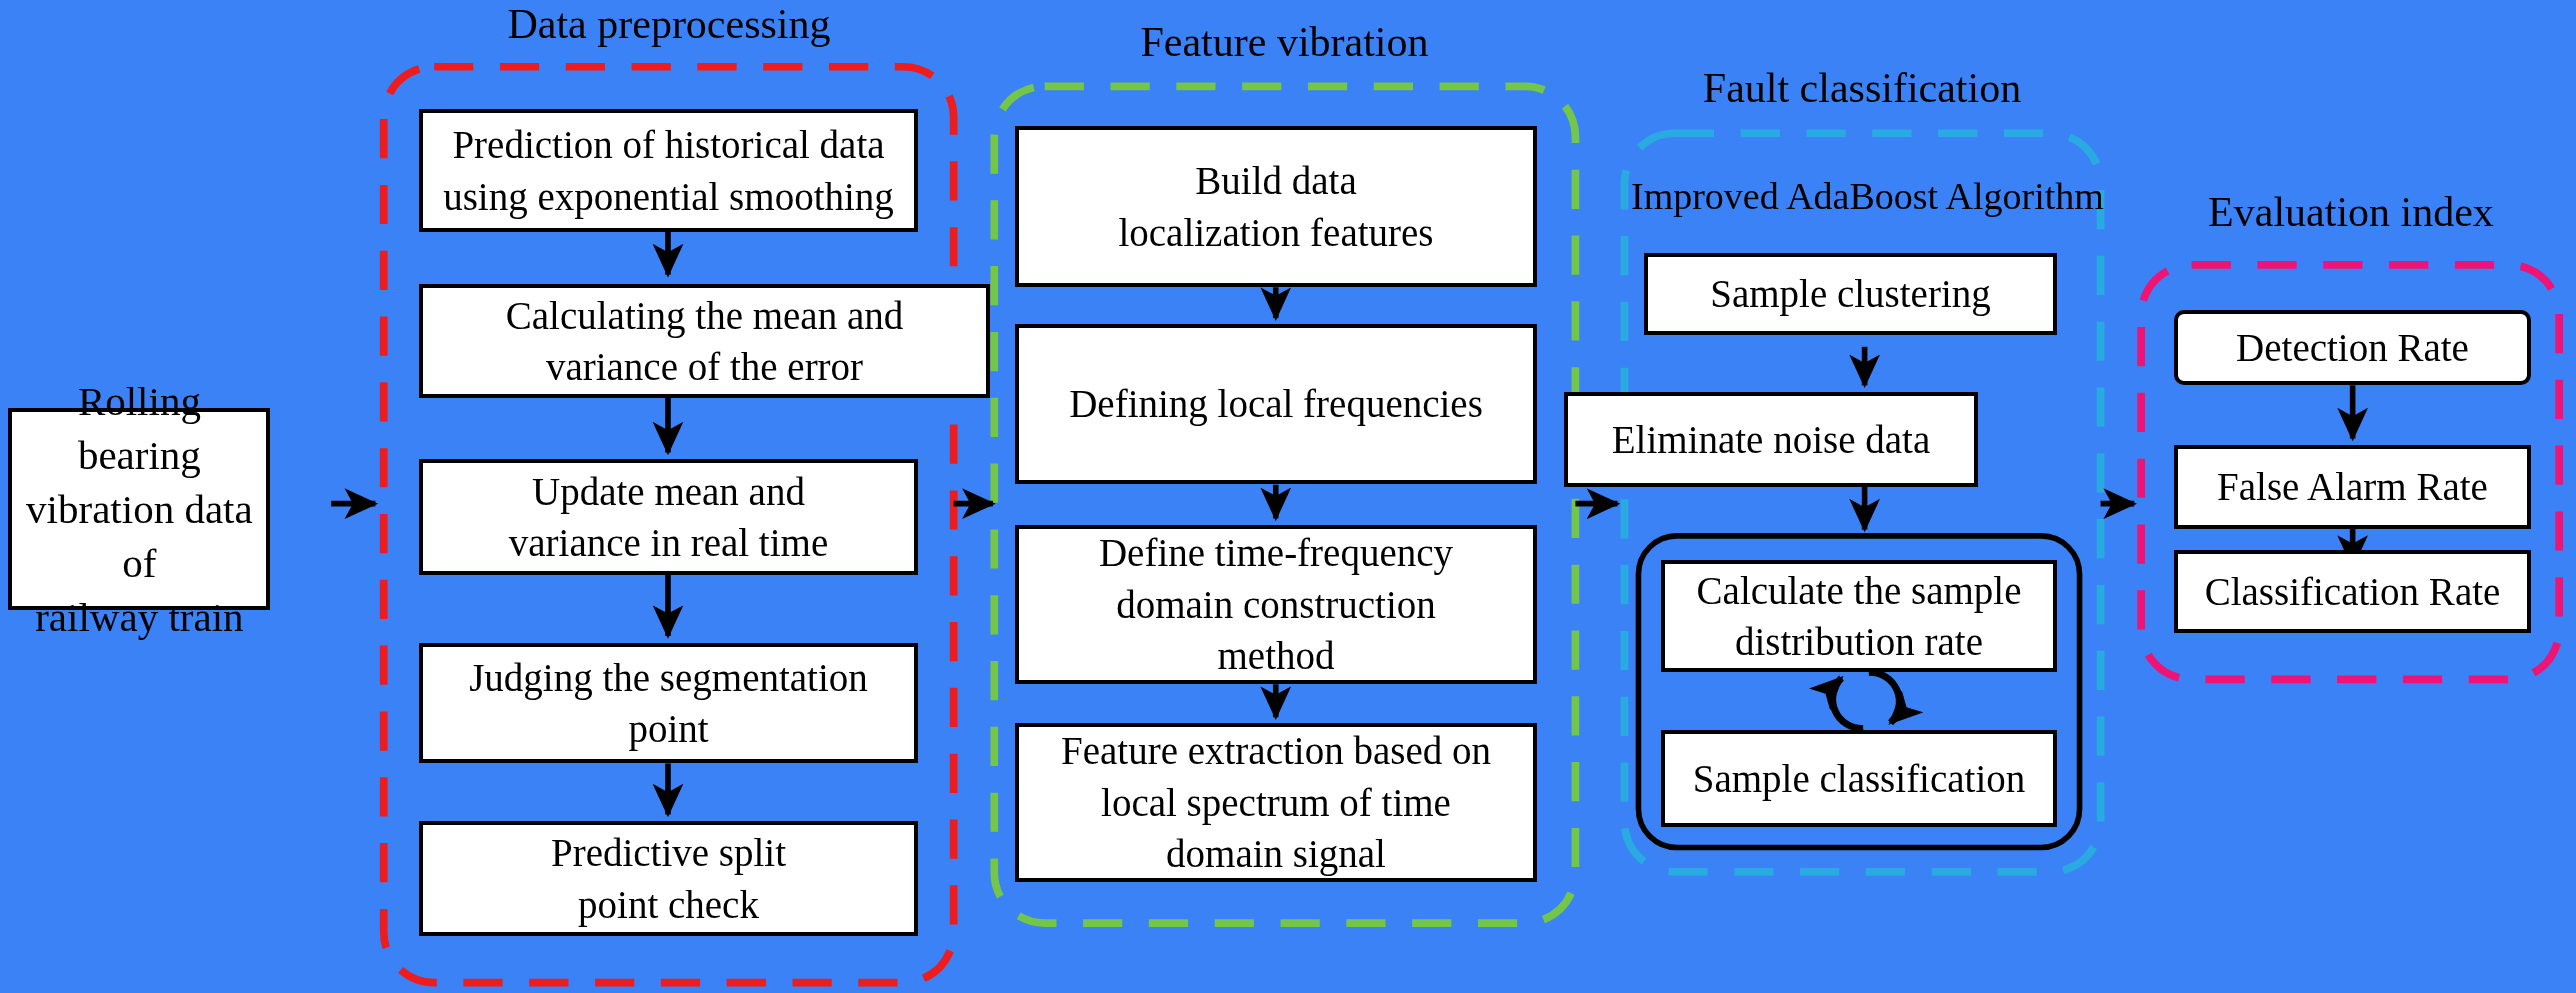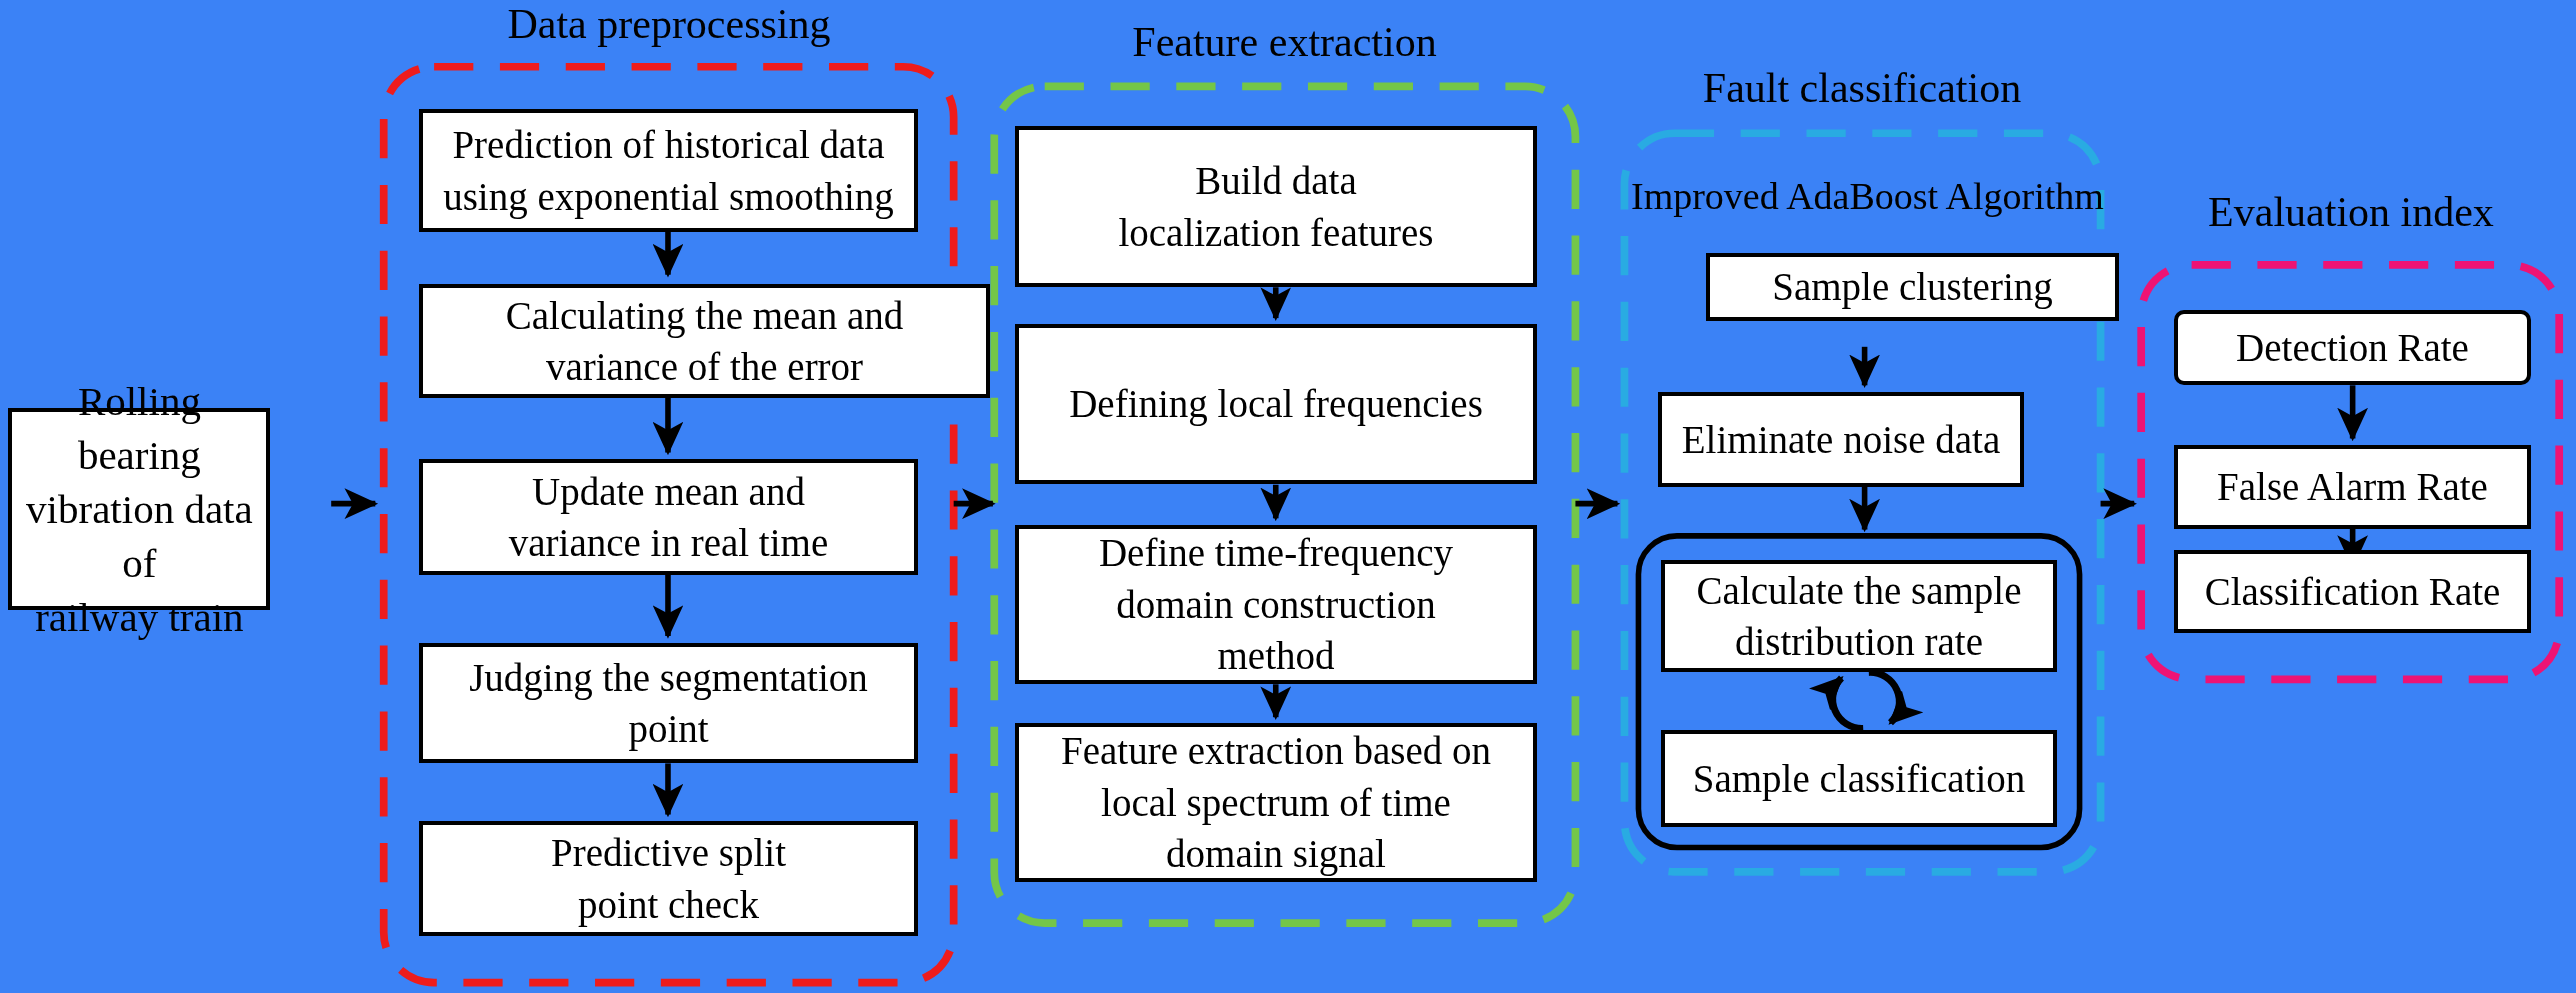--- a/index.html
+++ b/index.html
@@ -76,21 +76,21 @@
     <path d="M2663,695 V756" stroke="#000" stroke-width="8" fill="none" marker-end="url(#ah)"></path>
 
     <path d="M2661,1040 A42,42 0 0 1 2630,968" stroke="#000" stroke-width="10" fill="none" marker-end="url(#ah)"></path>
     <path d="M2669,960 A42,42 0 0 1 2700,1032" stroke="#000" stroke-width="10" fill="none" marker-end="url(#ah)"></path>
 
     <path d="M3360,550 V626" stroke="#000" stroke-width="8" fill="none" marker-end="url(#ah)"></path>
     <path d="M3360,740 V808" stroke="#000" stroke-width="8" fill="none" marker-end="url(#ah)"></path>
   </svg>
 
   <div class="section-title" style="left:389px; top:0px; width:560px;">Data preprocessing</div>
-  <div class="section-title" style="left:994px; top:18px; width:581px;">Feature extraction</div>
+  <div class="section-title" style="left:994px; top:18px; width:581px;">Feature vibration</div>
   <div class="section-title" style="left:1582px; top:64px; width:560px;">Fault classification</div>
   <div class="section-title" style="left:2071px; top:188px; width:560px;">Evaluation index</div>
 
   <div class="node" style="left:8.4px; top:408px; width:262px; height:202px; font-size:41px;">Rolling bearing
 vibration data of
 railway train</div>
 
   <div class="node" style="left:419px; top:109px; width:499px; height:123px;">Prediction of historical data
 using exponential smoothing</div>
   <div class="node" style="left:419px; top:284px; width:571px; height:114px;">Calculating the mean and
@@ -106,22 +106,22 @@
 localization features</div>
   <div class="node" style="left:1015px; top:324px; width:522px; height:160px;">Defining local frequencies</div>
   <div class="node" style="left:1015px; top:525px; width:522px; height:159px;">Define time-frequency
 domain construction
 method</div>
   <div class="node" style="left:1015px; top:723px; width:522px; height:159px;">Feature extraction based on
 local spectrum of time
 domain signal</div>
 
   <div class="algo-label" style="left:1631px; top:174px; width:464px;">Improved AdaBoost Algorithm</div>
-  <div class="node" style="left:1706px; top:253px; width:413px; height:68px;">Sample clustering</div>
-  <div class="node" style="left:1658px; top:392px; width:366px; height:95px;">Eliminate noise data</div>
+  <div class="node" style="left:1644px; top:253px; width:413px; height:82px;">Sample clustering</div>
+  <div class="node" style="left:1564px; top:392px; width:414px; height:95px;">Eliminate noise data</div>
   <div class="node" style="left:1661px; top:560px; width:396px; height:112px;">Calculate the sample
 distribution rate</div>
   <div class="node" style="left:1661px; top:730px; width:396px; height:97px;">Sample classification</div>
 
   <div class="node" style="left:2174px; top:310px; width:357px; height:75px;border-radius:10px;">Detection Rate</div>
   <div class="node" style="left:2174px; top:445px; width:357px; height:84px;">False Alarm Rate</div>
   <div class="node" style="left:2174px; top:550px; width:357px; height:83px;">Classification Rate</div>
 
 </div>
 

